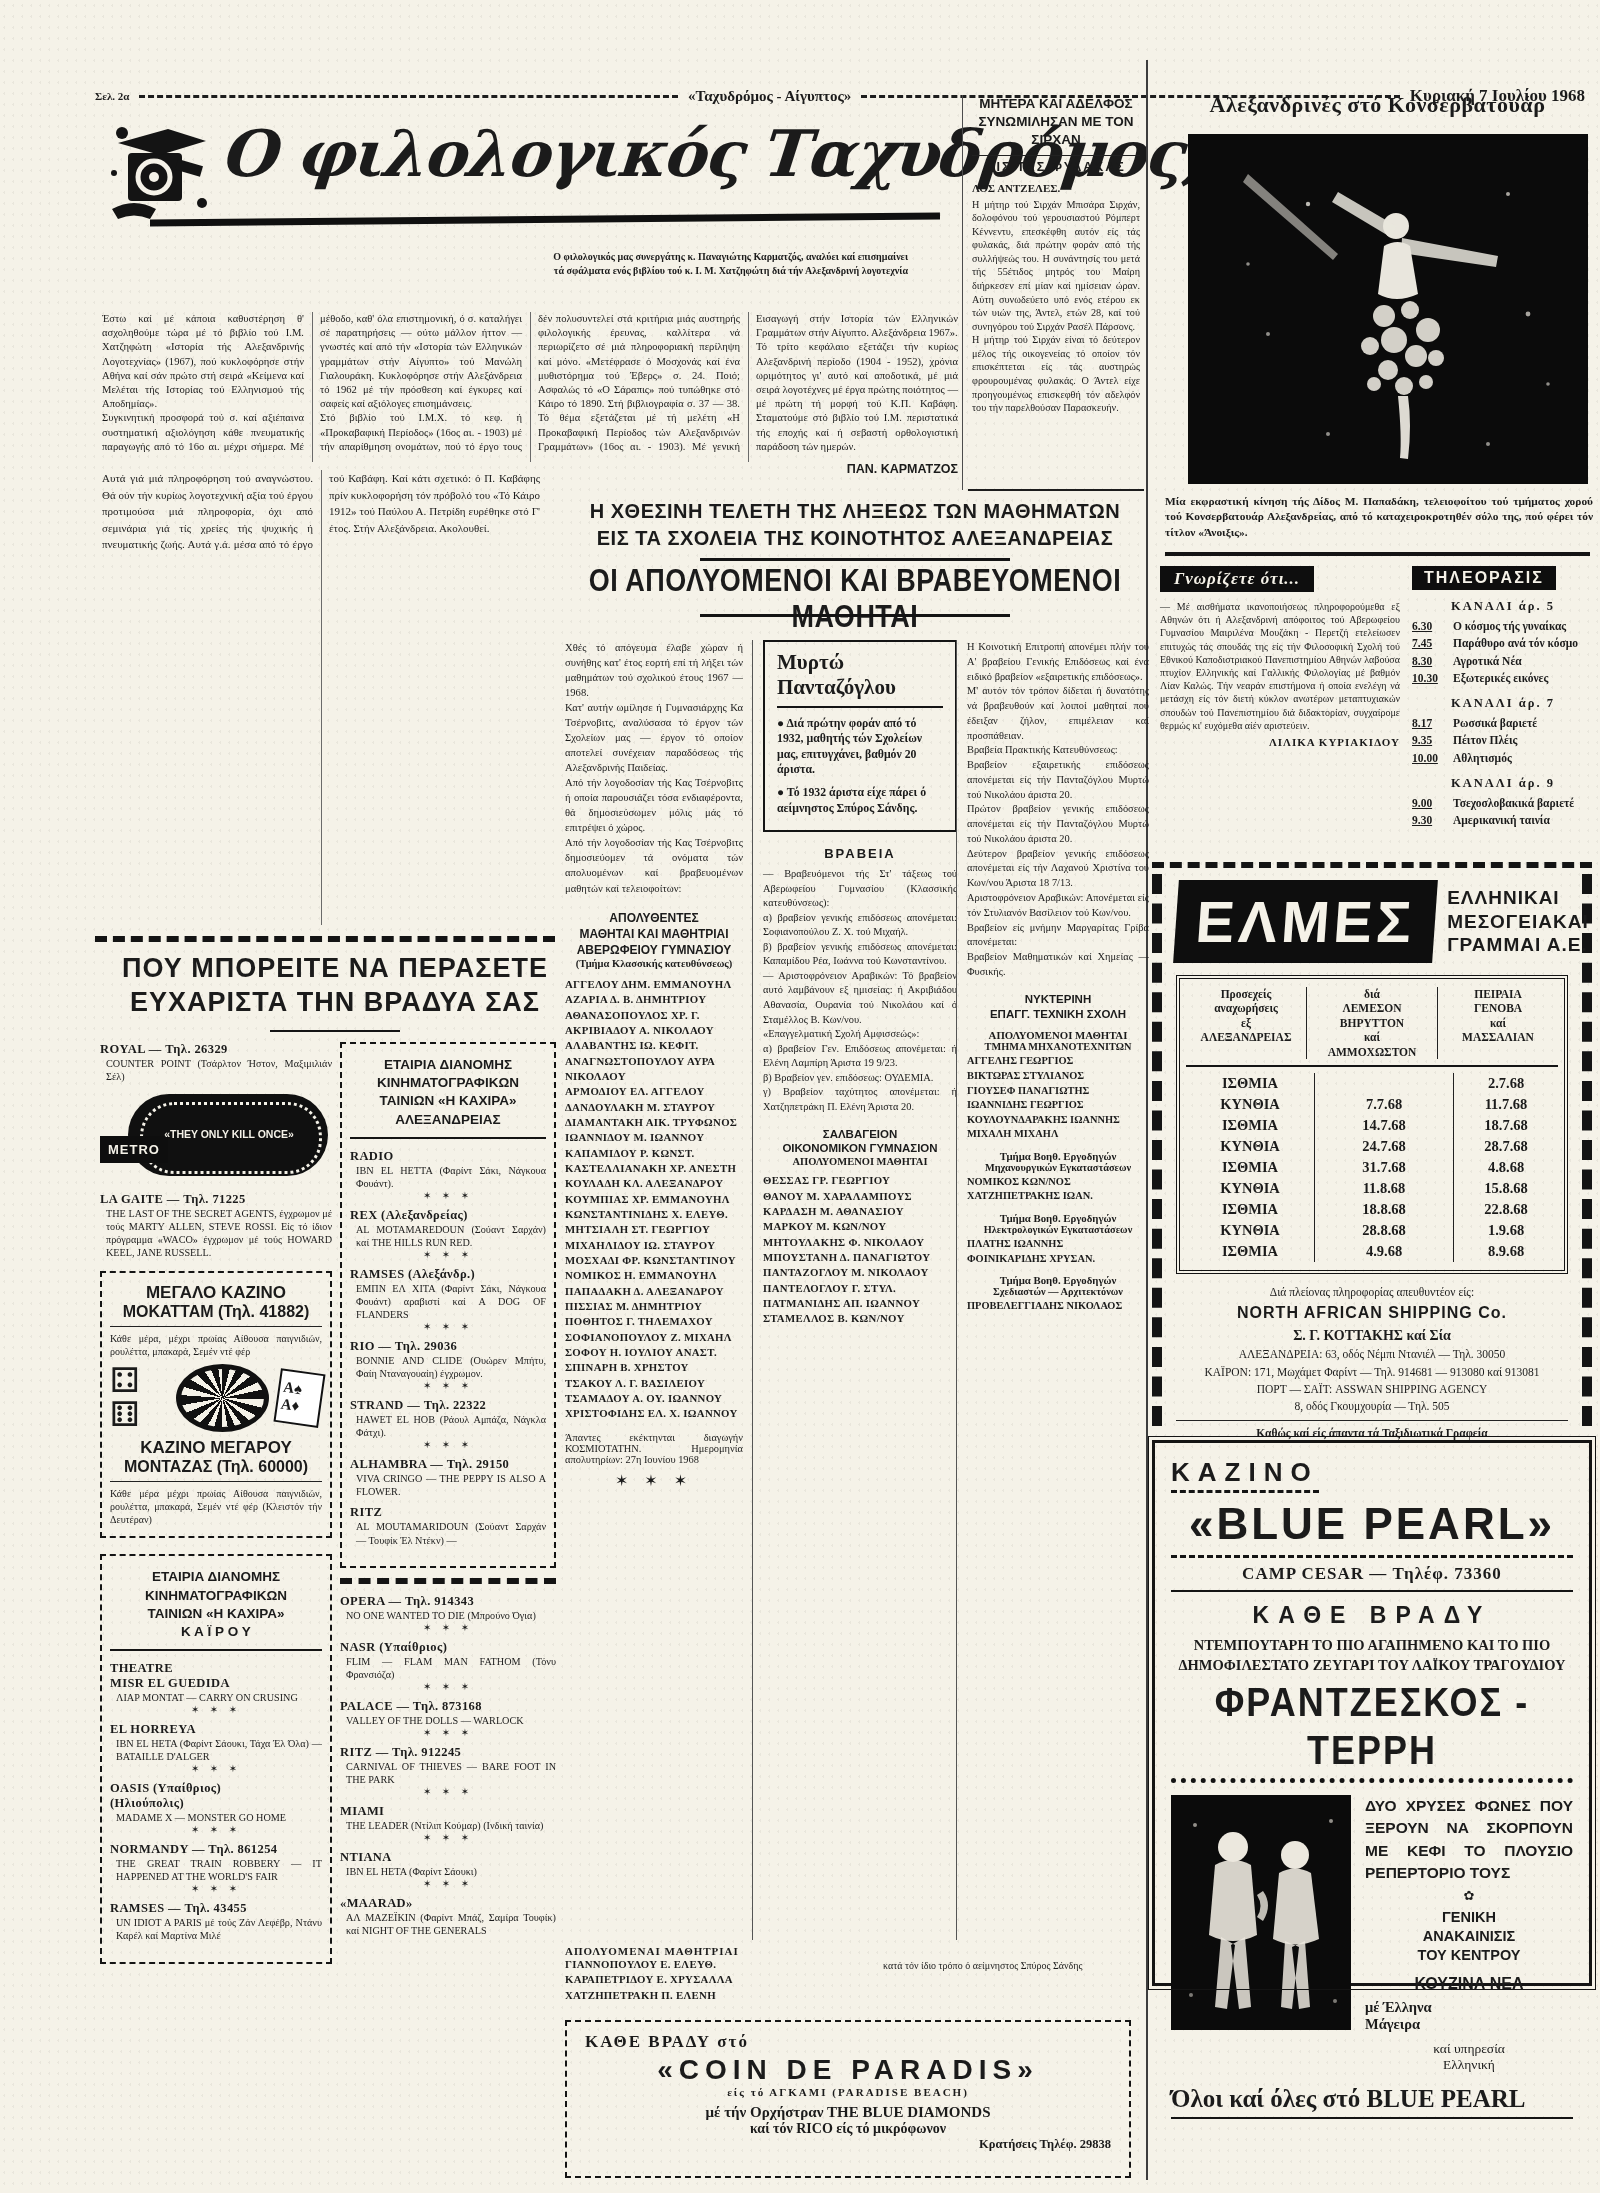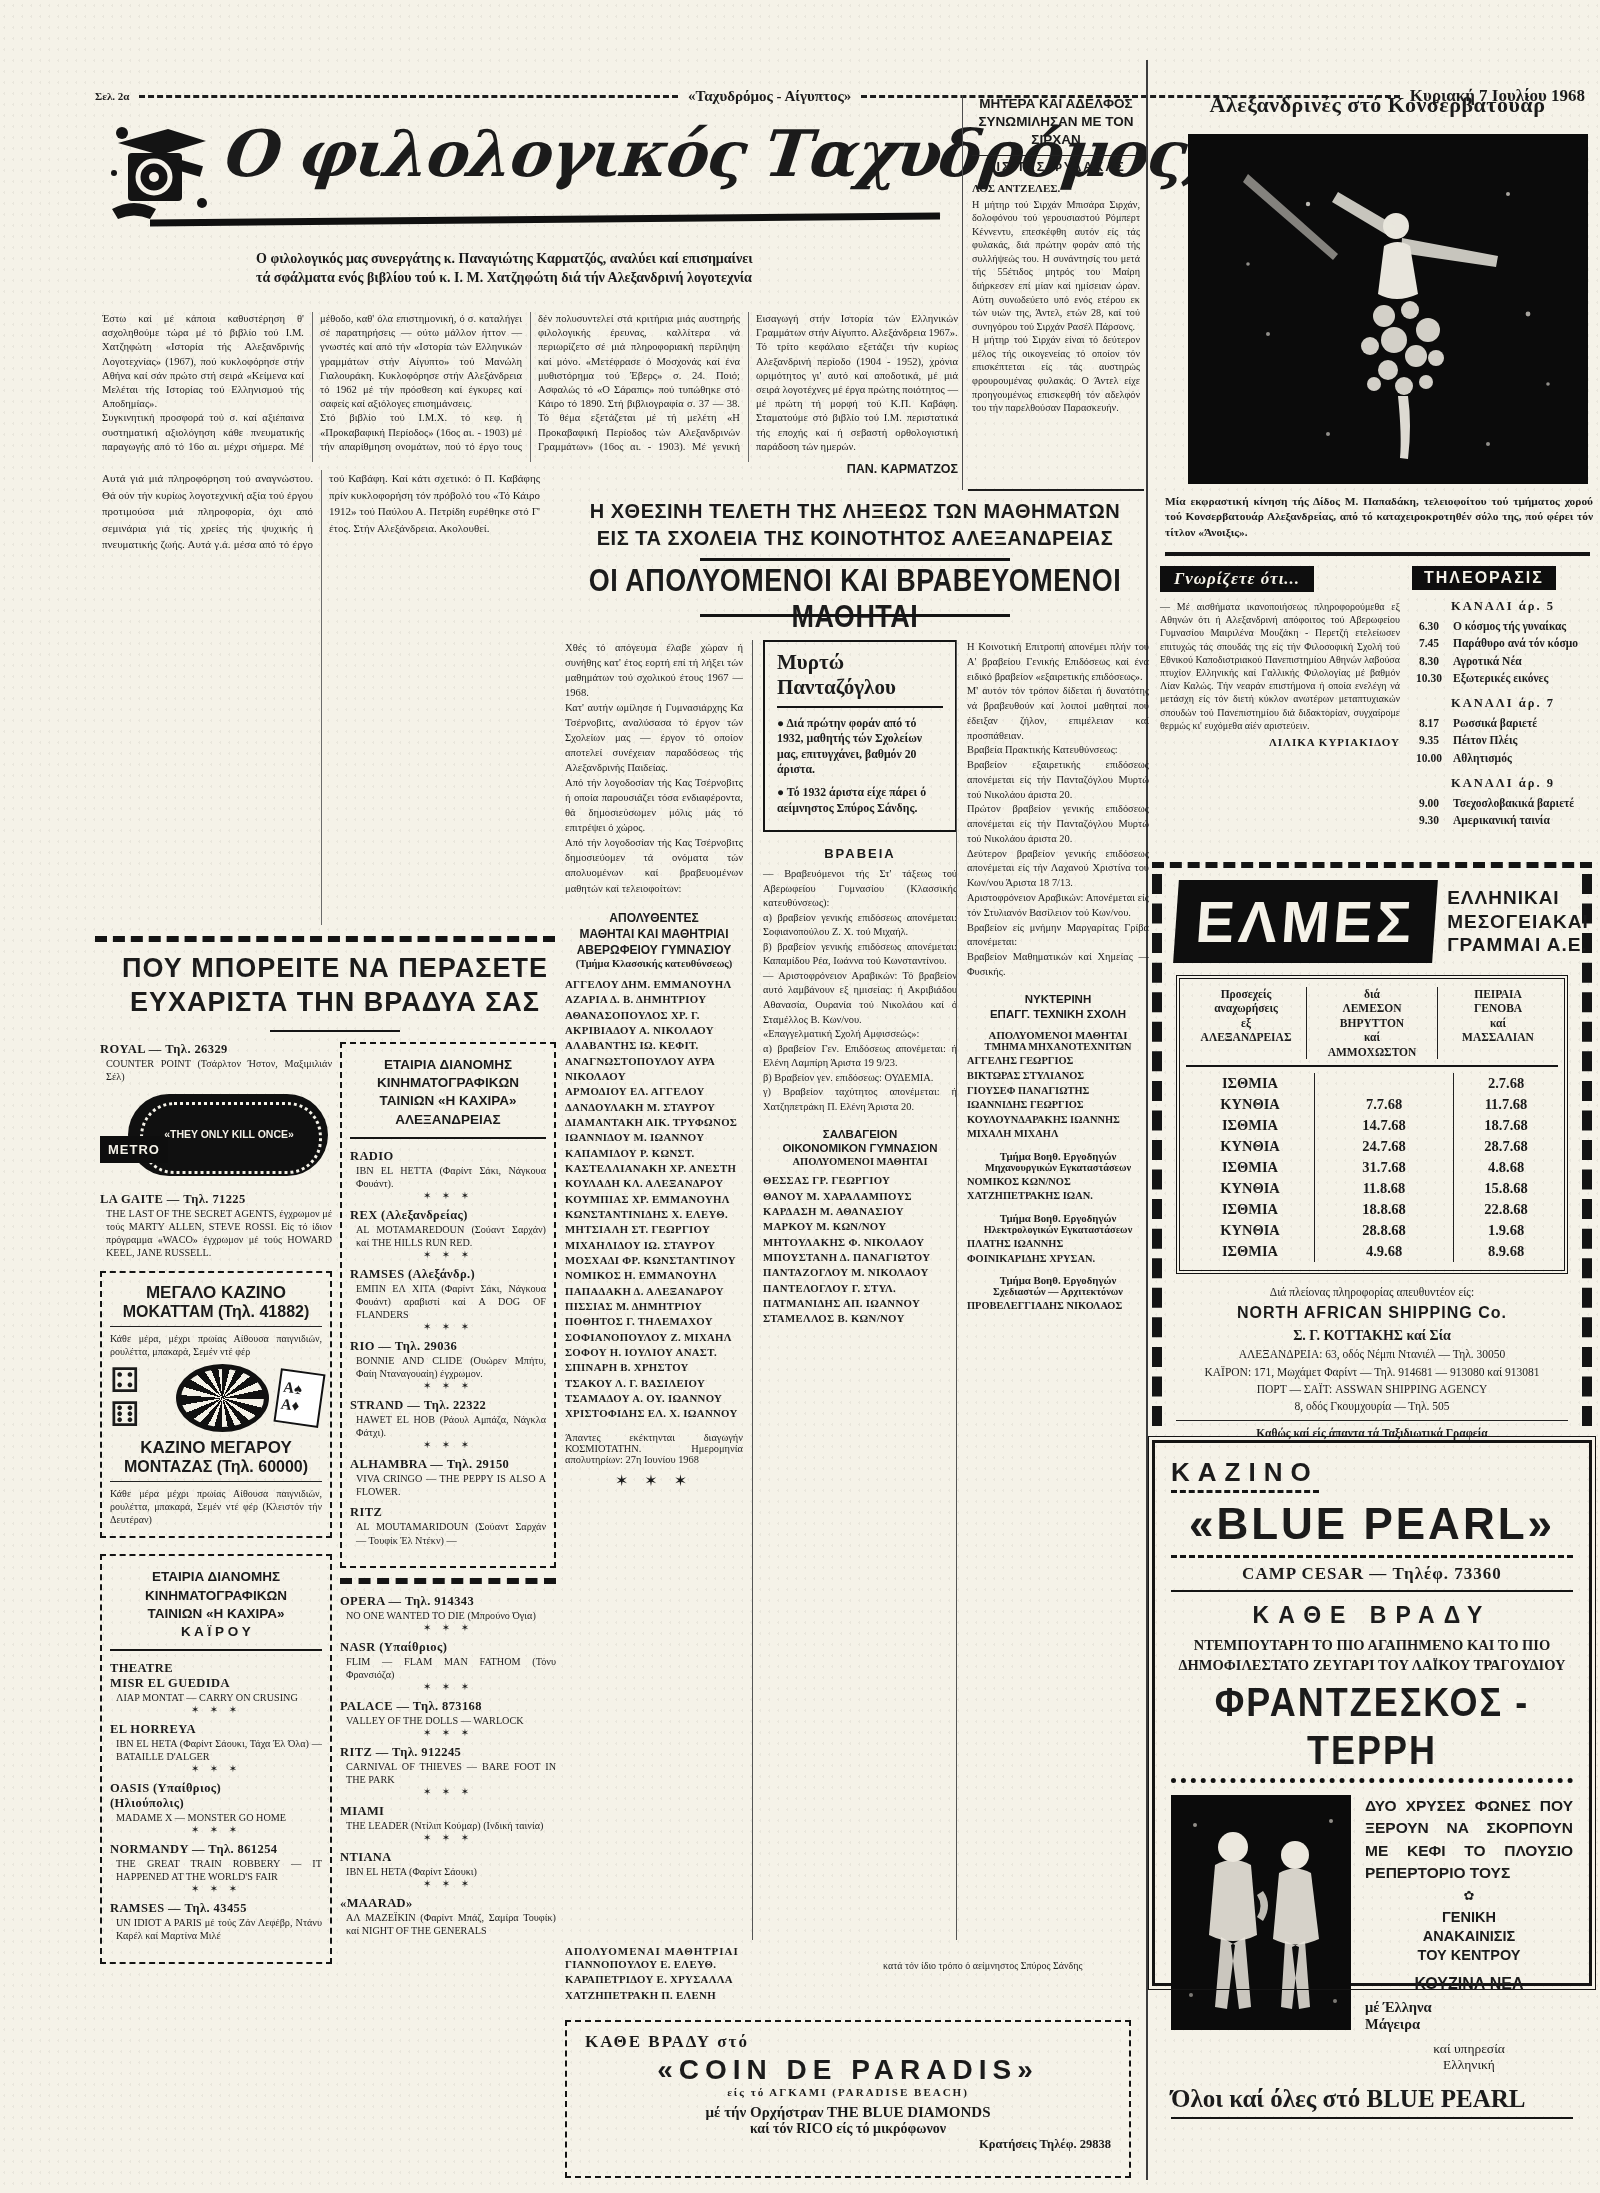--- a/index.html
+++ b/index.html
@@ -21,21 +21,21 @@
   .tiny{font-size:10px;line-height:1.3;}
   .masthead-script{font-family:"DejaVu Serif",serif;font-style:italic;font-weight:bold;
         font-size:64px;transform:skewX(-7deg);letter-spacing:-2px;white-space:nowrap;}
   .inkbar{background:#101010;}
   .blacklabel{background:#0e0e0e;color:#f5f2e8;display:inline-block;}
   .venue{margin-bottom:7px;}
   .vname{font-weight:bold;font-size:12.5px;letter-spacing:.4px;white-space:pre-line;}
   .vfilm{font-size:10.2px;line-height:1.28;text-align:justify;white-space:pre-line;padding-left:6px;}
   .vstars{text-align:center;font-size:10px;letter-spacing:4px;}
   .show{display:flex;gap:7px;font-size:11.5px;line-height:1.5;font-weight:bold;}
-  .show .t{min-width:34px;text-align:center;}
+  .show .t{min-width:34px;text-align:left;text-decoration:underline;}
   .chname{text-align:center;font-weight:bold;font-size:12.5px;letter-spacing:2px;margin:9px 0 4px;}
   .erow{display:flex;font-weight:bold;font-size:14.5px;line-height:1.45;}
   .ecell{padding:0 4px;}
   .e1{width:120px;text-align:center;border-right:1px solid #222;}
   .e2{width:130px;text-align:center;border-right:1px solid #222;}
   .e3{flex:1;text-align:center;}
   .ehead{font-size:11.5px;font-weight:bold;text-align:center;line-height:1.25;white-space:pre-line;}
   .efoot{text-align:center;font-size:11.5px;line-height:1.5;}
   .efoot:nth-child(2){font-size:16px;font-weight:bold;font-family:"Liberation Sans",sans-serif;letter-spacing:1px;}
   .efoot:nth-child(3){font-size:14px;font-weight:bold;}
@@ -74,21 +74,21 @@
           <circle cx="12" cy="12" r="6"></circle>
             <circle cx="92" cy="82" r="5"></circle>
             <circle cx="4" cy="52" r="3"></circle>
           <path d="M2 88 q22 -12 44 0 l-6 10 q-16 -7 -32 0 Z"></path>
         </g>
       </svg>
     </span>
     <div class="masthead-script" style="position:absolute;left:116px;top:4px;">Ο φιλολογικός Ταχυδρόμος,,</div>
     <div class="inkbar" style="position:absolute;left:40px;top:104px;width:790px;height:7px;transform:rotate(-.5deg);"></div>
   </div>
-  <div class="abs pre b" style="left:256px;top:250px;width:660px;font-size:14px;line-height:1.35;">Ο φιλολογικός μας συνεργάτης κ. Παναγιώτης Καρματζός, αναλύει καί επισημαίνει
+  <div class="abs pre b" style="left:248px;top:250px;width:660px;font-size:10px;line-height:1.35;text-align:right;">Ο φιλολογικός μας συνεργάτης κ. Παναγιώτης Καρματζός, αναλύει καί επισημαίνει
 τά σφάλματα ενός βιβλίου τού κ. Ι. Μ. Χατζηφώτη διά τήν Αλεξανδρινή λογοτεχνία</div>
 
   <div class="abs body-txt just pre" style="left:102px;top:312px;width:856px;height:150px;column-count:4;column-gap:16px;column-rule:1px solid #6a6a6a;overflow:hidden;">Έστω καί μέ κάποια καθυστέρηση θ' ασχοληθούμε τώρα μέ τό βιβλίο τού Ι.Μ. Χατζηφώτη «Ιστορία τής Αλεξανδρινής Λογοτεχνίας» (1967), πού κυκλοφόρησε στήν Αθήνα καί σάν πρώτο στή σειρά «Κείμενα καί Μελέται τής Ιστορίας τού Ελληνισμού τής Αποδημίας».
 Συγκινητική προσφορά τού σ. καί αξιέπαινα συστηματική αξιολόγηση κάθε πνευματικής παραγωγής από τό 16ο αι. μέχρι σήμερα. Μέ μέθοδο, καθ' όλα επιστημονική, ό σ. καταλήγει σέ παρατηρήσεις — ούτω μάλλον ήττον — γνωστές καί από τήν «Ιστορία τών Ελληνικών γραμμάτων στήν Αίγυπτο» τού Μανώλη Γιαλουράκη. Κυκλοφόρησε στήν Αλεξάνδρεια τό 1962 μέ τήν πρόσθεση καί έγκυρες καί σαφείς καί αξιόλογες επισημάνσεις.
 Στό βιβλίο τού Ι.Μ.Χ. τό κεφ. ή «Προκαβαφική Περίοδος» (16ος αι. - 1903) μέ τήν απαρίθμηση ονομάτων, πού τό έργο τους δέν πολυσυντελεί στά κριτήρια μιάς αυστηρής φιλολογικής έρευνας, καλλίτερα νά περιωρίζετο σέ μιά πληροφοριακή περίληψη καί μόνο. «Μετέφρασε ό Μοσχονάς καί ένα μυθιστόρημα τού Έβερς» σ. 24. Ποιό; Ασφαλώς τό «Ο Σάραπις» πού τυπώθηκε στό Κάιρο τό 1890. Στή βιβλιογραφία σ. 37 — 38. Τό θέμα εξετάζεται μέ τή μελέτη «Η Προκαβαφική Περίοδος τών Αλεξανδρινών Γραμμάτων» (16ος αι. - 1903). Μέ γενική Εισαγωγή στήν Ιστορία τών Ελληνικών Γραμμάτων στήν Αίγυπτο. Αλεξάνδρεια 1967».
 Τό τρίτο κεφάλαιο εξετάζει τήν κυρίως Αλεξανδρινή περίοδο (1904 - 1952), χρόνια ωριμότητος γι' αυτό καί αποδοτικά, μέ μιά σειρά λογοτέχνες μέ έργα πρώτης ποιότητος — μέ πρώτη τή μορφή τού Κ.Π. Καβάφη. Σταματούμε στό βιβλίο τού Ι.Μ. περιστατικά τής εποχής καί ή σεβαστή ορθολογιστική παράδοση τών ημερών.
 κ' οι κοινωνικές διαμορφώσεις στήν Αίγυπτο (σ. 53) έπαιξαν σπουδαίο κι' αποφασιστικό ρόλο. Οι κοινωνικές αναμορφώσεις ήταν γιά τόν Μ. Γιαλουράκη αιτία νά γράψη ωραία βιβλία.
 Η τόση μας επιμονή σέ λεπτομέρειες είναι αποτέλεσμα αγάπης γιά τήν Αλεξανδρινή (τήν Αιγυπτιώτικη) Λογοτεχνία. Οι επιφυλάξεις μας είναι μηδαμινές μπρός στήν ορθολογιστική ιδιοσυγκρασία τού αξιολογώτερου ίσως μέλους τής φιλολογικής γενεάς στά μοιραία χρόνια τής διαρροής.</div>
 
   <div class="abs body-txt just pre" style="left:102px;top:470px;width:438px;height:455px;column-count:2;column-gap:16px;column-rule:1px solid #6a6a6a;overflow:hidden;font-size:11px;line-height:1.5;">Αυτά γιά μιά πληροφόρηση τού αναγνώστου. Θά ούν τήν κυρίως λογοτεχνική αξία τού έργου προτιμούσα μιά πληροφορία, όχι από σεμινάρια γιά τίς χρείες τής ψυχικής ή πνευματικής ζωής. Αυτά γ.ά. μέσα από τό έργο τού Καβάφη. Καί κάτι σχετικό: ό Π. Καβάφης πρίν κυκλοφορήση τόν πρόβολό του «Τό Κάιρο 1912» τού Παύλου Α. Πετρίδη ευρέθηκε στό Γ' έτος. Στήν Αλεξάνδρεια. Ακολουθεί.</div>

